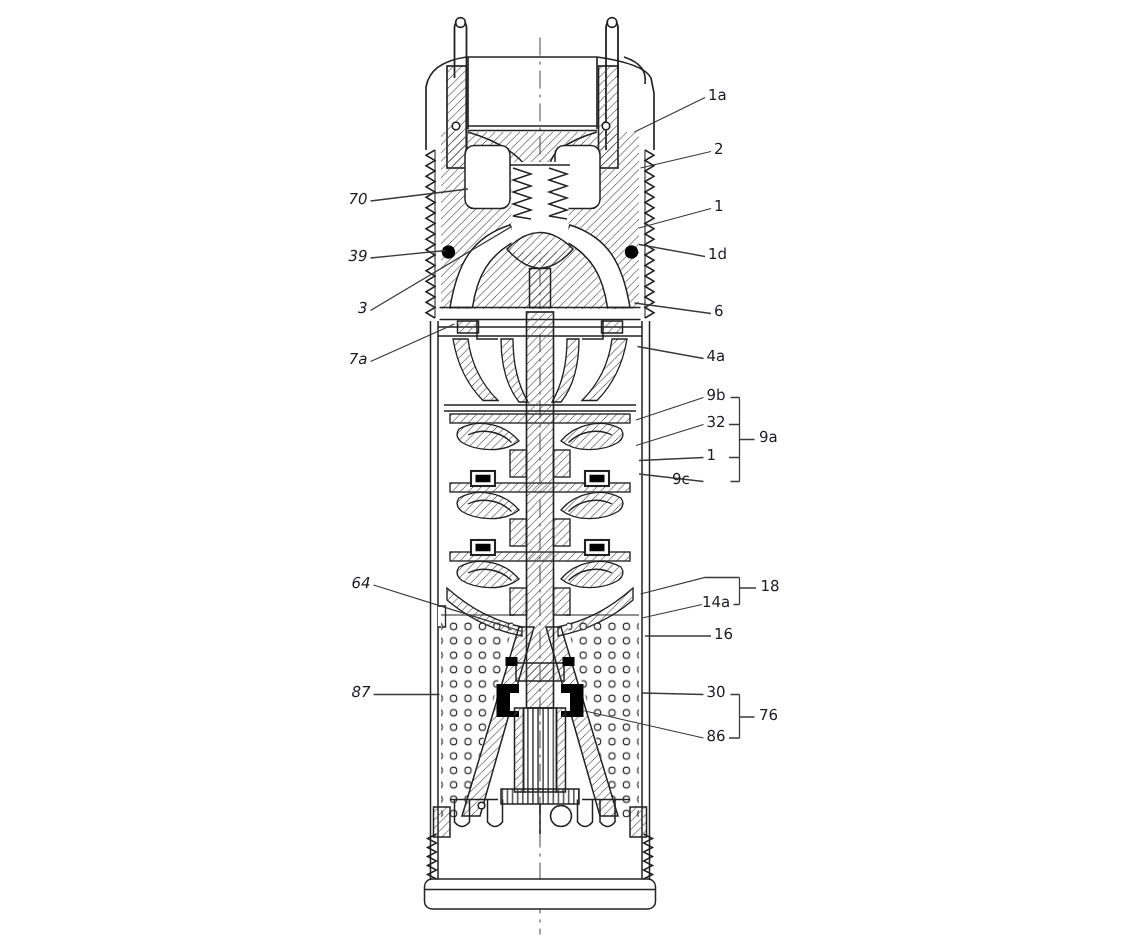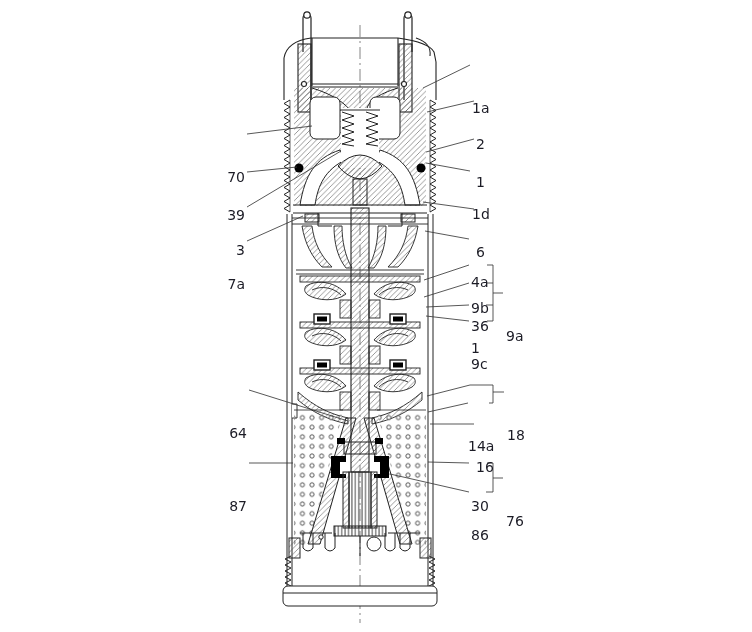--- a/index.html
+++ b/index.html
@@ -3,24 +3,24 @@
 <meta charset="utf-8">
 <style>
   html,body{margin:0;padding:0;}
   body{
     width:752px;height:632px;position:relative;background:#ffffff;
     font-family:"DejaVu Sans","Liberation Sans",sans-serif;
     overflow:hidden;
   }
   #drawing{position:absolute;left:0;top:0;}
   .lbl{
-    position:absolute;font-size:14px;line-height:11px;color:#1c1c26;
-    transform:translateY(-55%);white-space:nowrap;user-select:none;margin-top:44px;
+    position:absolute;font-size:10px;line-height:11px;color:#1c1c26;
+    transform:translateY(-55%);white-space:nowrap;user-select:none;
   }
-  .lbl.r{transform:translate(-100%,-55%);}
+  .lbl.r{transform:translate(-100%,-55%);font-style:italic;}
 </style>
 </head>
 <body>
 
 <svg id="drawing" width="752" height="632" viewBox="0 0 752 632" xmlns="http://www.w3.org/2000/svg">
   <defs>
     <pattern id="h" patternUnits="userSpaceOnUse" width="5.5" height="5.5">
       <path d="M0,5.5 L5.5,0" stroke="#555" stroke-width="0.6" fill="none"></path>
     </pattern>
     <pattern id="holes" patternUnits="userSpaceOnUse" width="9.6" height="9.6">
@@ -213,22 +213,22 @@
 <span class="lbl r" style="left:247px;top:390px">64</span>
 <span class="lbl r" style="left:247px;top:463px">87</span>
 
 <span class="lbl" style="left:472px;top:65px">1a</span>
 <span class="lbl" style="left:476px;top:101px">2</span>
 <span class="lbl" style="left:476px;top:139px">1</span>
 <span class="lbl" style="left:472px;top:171px">1d</span>
 <span class="lbl" style="left:476px;top:209px">6</span>
 <span class="lbl" style="left:471px;top:239px">4a</span>
 <span class="lbl" style="left:471px;top:265px">9b</span>
-<span class="lbl" style="left:471px;top:283px">36</span>
+<span class="lbl" style="left:471px;top:283px">32</span>
 <span class="lbl" style="left:471px;top:305px">1</span>
-<span class="lbl" style="left:471px;top:321px">9c</span>
+<span class="lbl" style="left:448px;top:321px">9c</span>
 <span class="lbl" style="left:506px;top:293px">9a</span>
 <span class="lbl" style="left:507px;top:392px">18</span>
 <span class="lbl" style="left:468px;top:403px">14a</span>
 <span class="lbl" style="left:476px;top:424px">16</span>
 <span class="lbl" style="left:471px;top:463px">30</span>
 <span class="lbl" style="left:471px;top:492px">86</span>
 <span class="lbl" style="left:506px;top:478px">76</span>
 
 </body></html>

